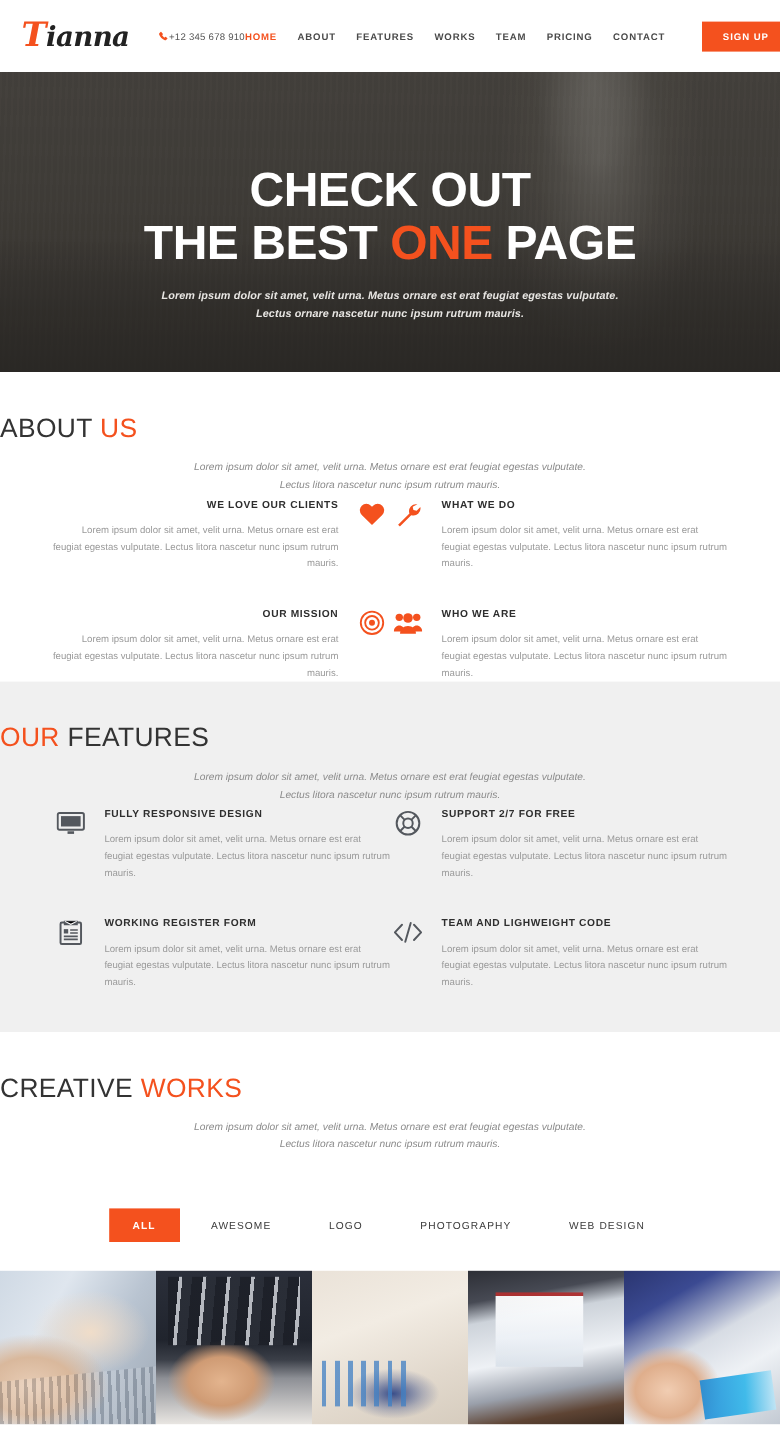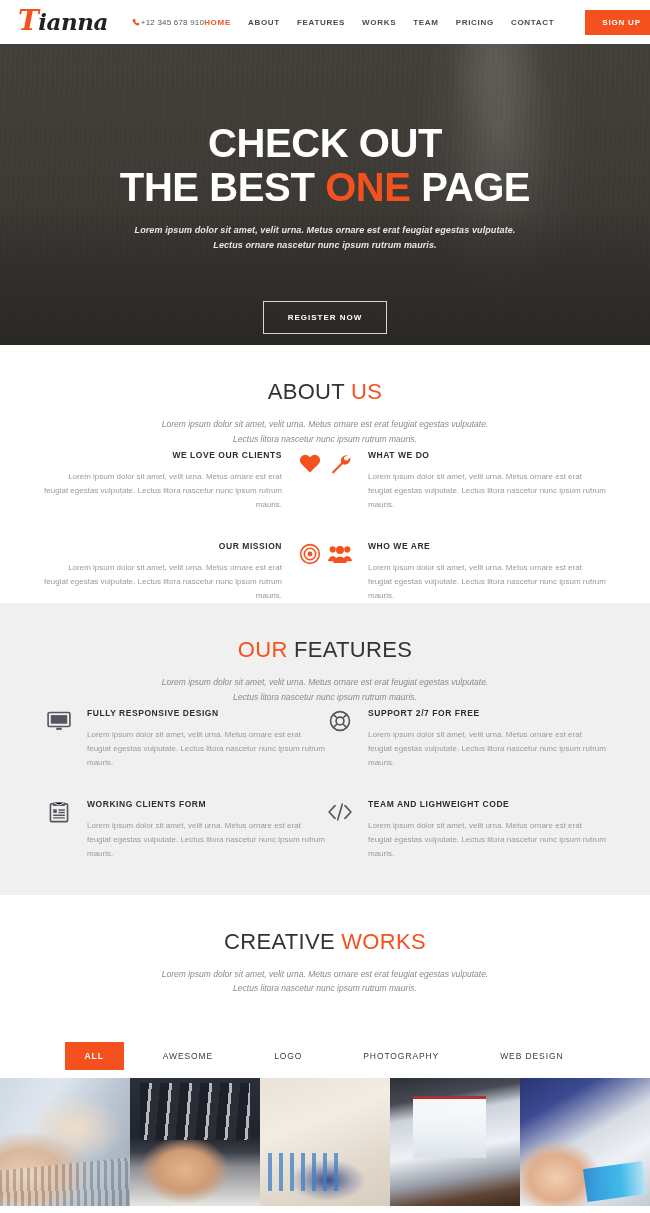--- a/index.html
+++ b/index.html
@@ -7,21 +7,21 @@
   body {
     font-family: "Liberation Sans", sans-serif;
     background: #ffffff;
     color: #333;
     width: 650px;
     overflow-x: hidden;
   }
 
   
   .header {
-    height: 44px;
+    height: 60px;
     background: #ffffff;
     display: flex;
     align-items: center;
     padding: 0 14px 0 18px;
     position: relative;
     z-index: 20;
   }
   .logo {
     font-family: "DejaVu Serif", serif;
     font-style: italic;
@@ -73,21 +73,21 @@
     font-weight: 700;
     letter-spacing: 0.8px;
     padding: 8px 17px;
     cursor: pointer;
     white-space: nowrap;
   }
 
   
   .hero {
     position: relative;
-    height: 301px;
+    height: 250px;
     overflow: hidden;
     background: #0f172a;
   }
   .hero-bg {
     position: absolute;
     inset: 0;
     background:
       radial-gradient(ellipse 120px 240px at 77% 28%, rgba(175,172,166,0.55) 0%, rgba(120,116,110,0.25) 45%, rgba(0,0,0,0) 72%),
       radial-gradient(ellipse 70px 120px at 76% 4%, rgba(195,192,186,0.45) 0%, rgba(0,0,0,0) 70%),
       linear-gradient(180deg, #55514c 0%, #4d4944 40%, #423e3a 70%, #3b3835 100%);
@@ -139,21 +139,20 @@
     font-weight: 700;
     letter-spacing: 1px;
     padding: 11px 24px;
     cursor: pointer;
   }
 
   
   .section { padding: 34px 0 0; }
   .section.gray { background: #f0f0f0; padding-bottom: 34px; }
   .section-title {
-    text-align: center;
     font-size: 22px;
     font-weight: 400;
     color: #333333;
     letter-spacing: 0.3px;
   }
   .section-title .accent { color: #f4511e; }
   .section-sub {
     margin: 12px auto 0;
     width: 350px;
     text-align: center;
@@ -196,22 +195,22 @@
     color: #9a9a9a;
     line-height: 1.75;
   }
 
   
   .filters {
     margin-top: 46px;
     display: flex;
     justify-content: center;
     align-items: center;
-    gap: 17px;
-    padding-bottom: 8px;
+    gap: 4px;
+    padding-bottom: 24px;
   }
   .filter-btn {
     background: transparent;
     border: none;
     font-family: "Liberation Sans", sans-serif;
     font-size: 8.5px;
     font-weight: 400;
     letter-spacing: 0.9px;
     color: #3a3a3a;
     padding: 9px 22px;
@@ -444,21 +443,21 @@
       <div class="ficon">
         <svg width="20" height="22" viewBox="0 0 22 24">
           <rect x="1.6" y="3" width="18.8" height="19.6" rx="1.2" fill="none" stroke="#54585e" stroke-width="1.8"></rect>
           <path fill="#54585e" d="M4.6 1.4h12.8v4H4.6z"></path>
           <path stroke="#ffffff" stroke-width="1" d="M5.6 1.9 11 4.6 16.4 1.9"></path>
           <rect x="4.6" y="9" width="4" height="4" fill="#54585e"></rect>
           <path stroke="#54585e" stroke-width="1.5" d="M10.4 9.8h7M10.4 12.5h7M4.6 15.6h12.8M4.6 18.4h12.8"></path>
         </svg>
       </div>
       <div class="ftext">
-        <div class="ftitle">WORKING CLIENTS FORM</div>
+        <div class="ftitle">WORKING REGISTER FORM</div>
         <div class="fdesc">Lorem ipsum dolor sit amet, velit urna. Metus ornare est erat feugiat egestas vulputate. Lectus litora nascetur nunc ipsum rutrum mauris.</div>
       </div>
     </div>
 
     <div class="fitem">
       <div class="ficon">
         <svg width="26" height="20" viewBox="0 0 28 22">
           <path fill="none" stroke="#54585e" stroke-width="1.8" stroke-linecap="round" stroke-linejoin="round" d="M8.5 4 2 11l6.5 7M19.5 4 26 11l-6.5 7M16.5 2.4l-5 17.2"></path>
         </svg>
       </div>

